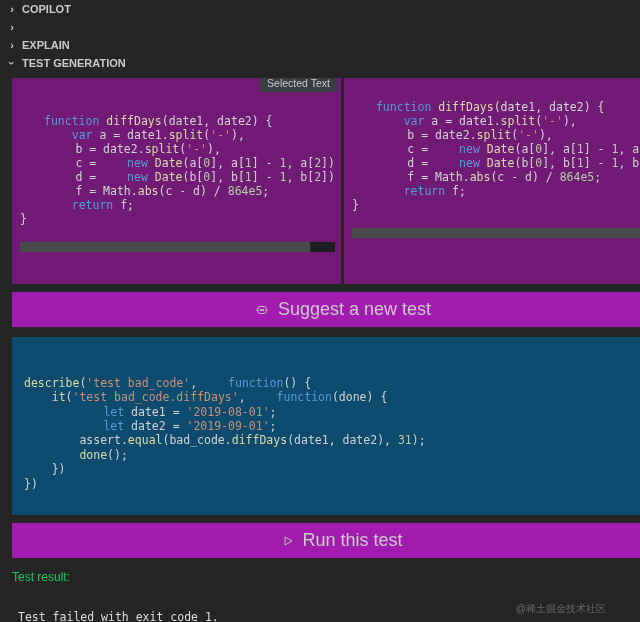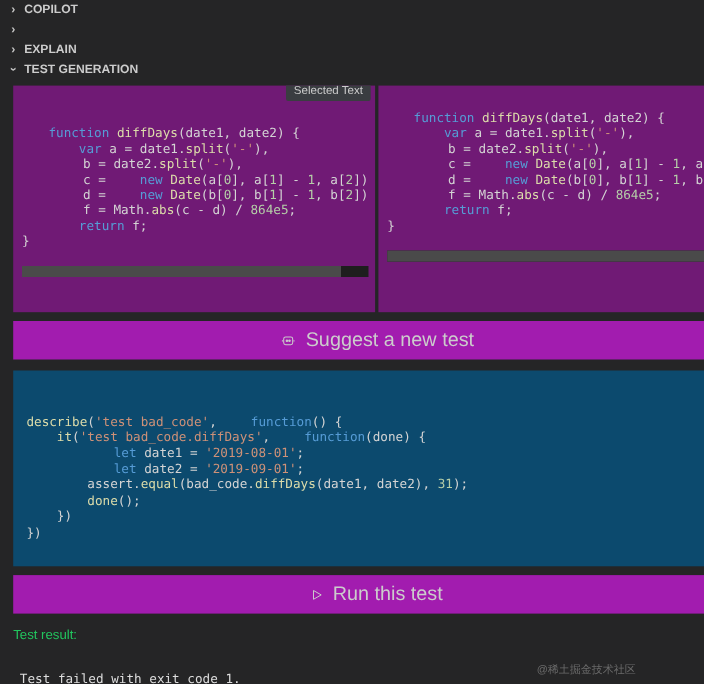--- a/index.html
+++ b/index.html
@@ -74,21 +74,21 @@
     font-family: Menlo, Consolas, monospace; font-size:11.5px; color:#ddd;
     margin-top:26px; padding-left:6px;
   }
   
   .kw { color:#569cd6;margin-left:24px; }
   .fn { color:#dcdcaa;margin-top:12px; }
   .pl { color:#d4d4d4; }
   .nm { color:#b5cea8; }
   .str{ color:#ce9178; }
   .watermark {
-    position:absolute; bottom:6px; right:62px; color:#6a6a6a; font-size:10px;margin-left:40px;
+    position:absolute; bottom:6px; right:34px; color:#6a6a6a; font-size:10px;margin-left:40px;
   }
 </style>
 </head>
 <body>
 
 <div class="main">
 
   <div class="section">
     <span class="chev">›</span>
     <span>COPILOT</span>

